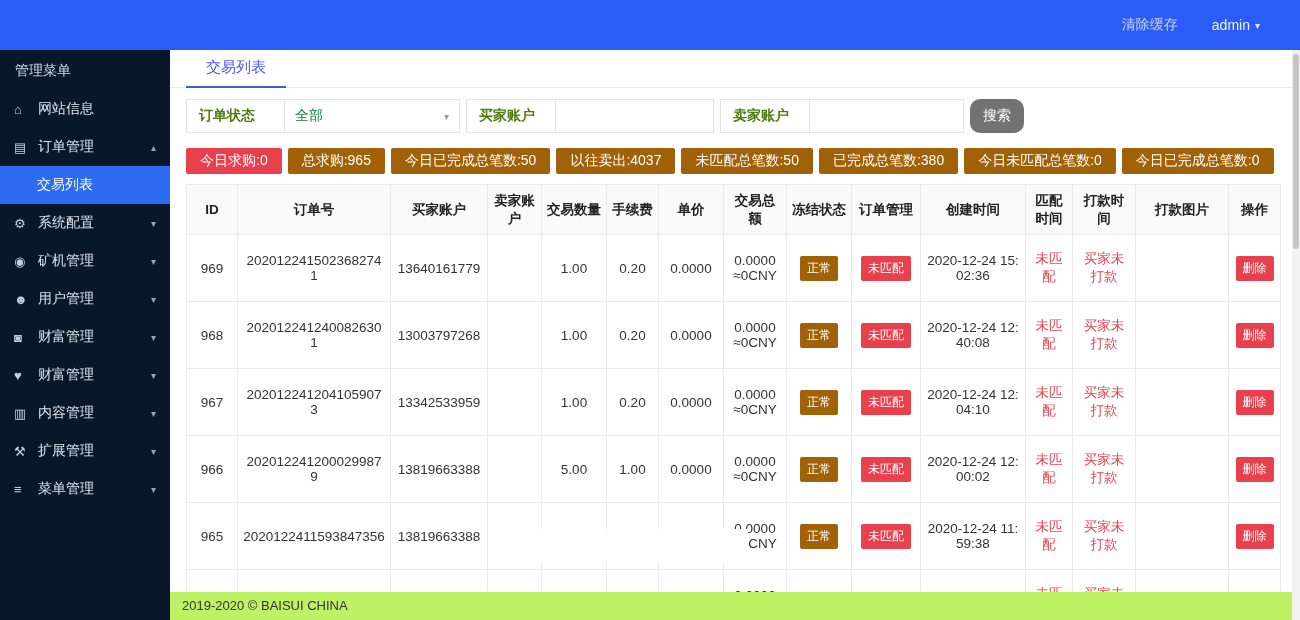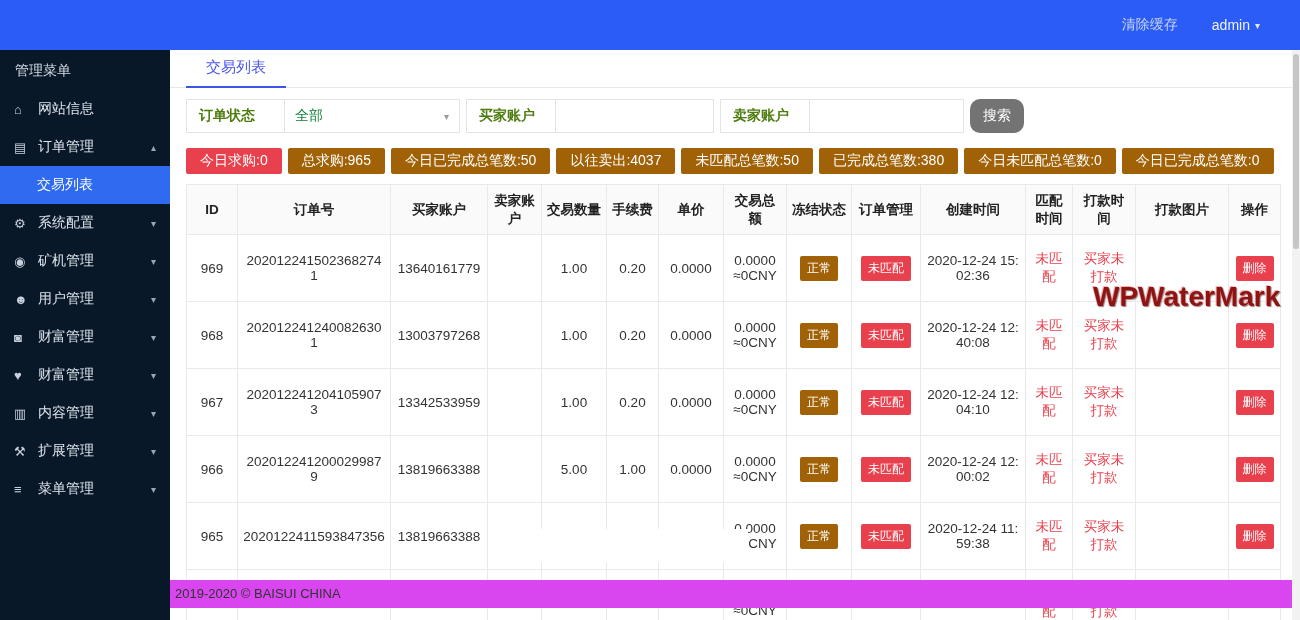--- a/index.html
+++ b/index.html
@@ -74,22 +74,22 @@
   .red-text { color:#e8414d; }
   .del-btn { background:#e8414d; color:#fff; border:none; border-radius:2px;
     font-size:12px; padding:4px 7px; cursor:pointer; font-family:inherit; }
 
   
   .artifact-box { position:absolute; left:365px; top:479px; width:213px;
     height:33px; background:#fff; z-index:4; }
   .watermark { position:absolute; left:923px; top:231px; z-index:5;
     font-size:28px; font-weight:bold; color:#8e1414; letter-spacing:0;
     text-shadow:-1px -1px 0 rgba(235,120,120,.55), 1px 1px 1px rgba(60,0,0,.5); }
-  .footer { position:absolute; left:0; bottom:12px; width:100%; height:28px;
-    background:#d946ef; z-index:6; line-height:28px; padding-left:5px;
+  .footer { position:absolute; left:0; bottom:0; width:100%; height:28px;
+    background:#bef264; z-index:6; line-height:28px; padding-left:12px;
     font-size:13px; color:#333; }
 
   
   .scrollbar { position:absolute; left:1292px; top:50px; width:8px;
     height:570px; background:#f2f2f2; z-index:11; }
   .scrollbar .thumb { position:absolute; left:1px; top:4px; width:6px;
     height:195px; background:#c6c6c6; border-radius:3px; }
 </style>
 </head>
 <body>
@@ -336,21 +336,20 @@
           <td>2020-12-24</td>
           <td><span class="red-text">未匹配</span></td>
           <td><span class="red-text">买家未打款</span></td>
           <td></td>
           <td></td>
         </tr>
       </tbody>
   </table>
 
   <div class="artifact-box"></div>
-  <div class="watermark">WPWaterMark</div>
   <div class="footer">
     <span>2019-2020 © BAISUI CHINA</span>
   </div>
 </div>
 
 <div class="scrollbar">
   <div class="thumb"></div>
 </div>
 
 </body></html>

